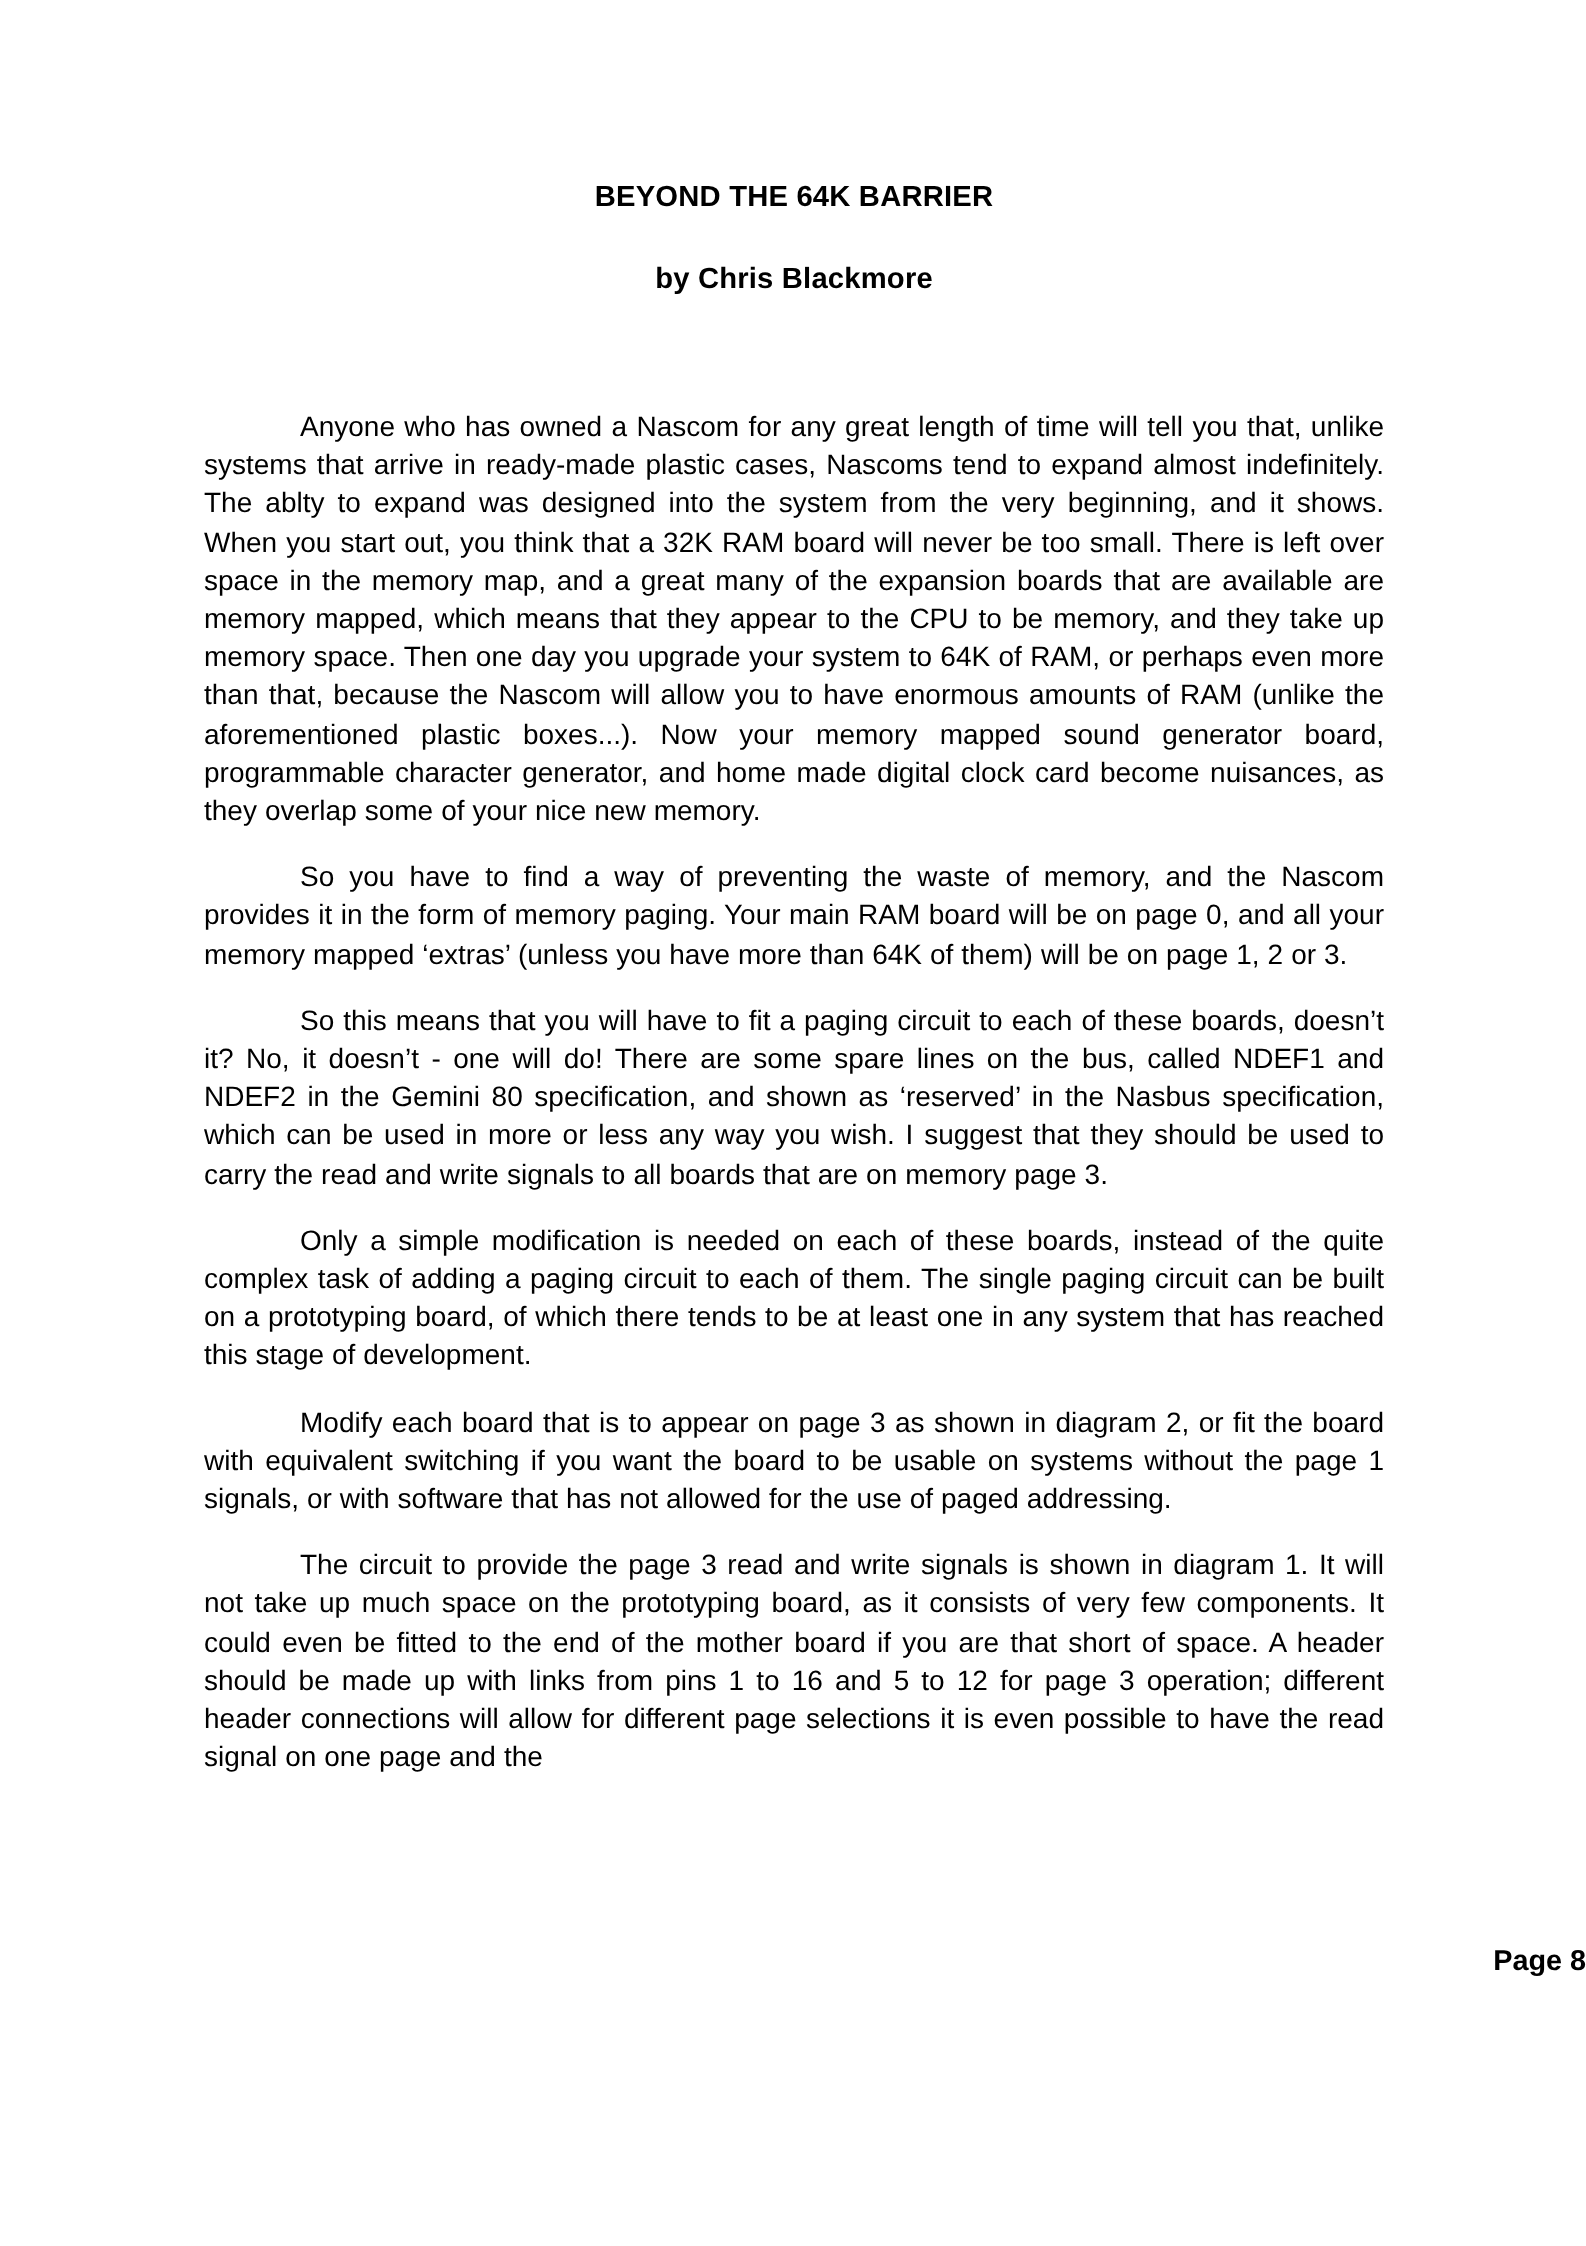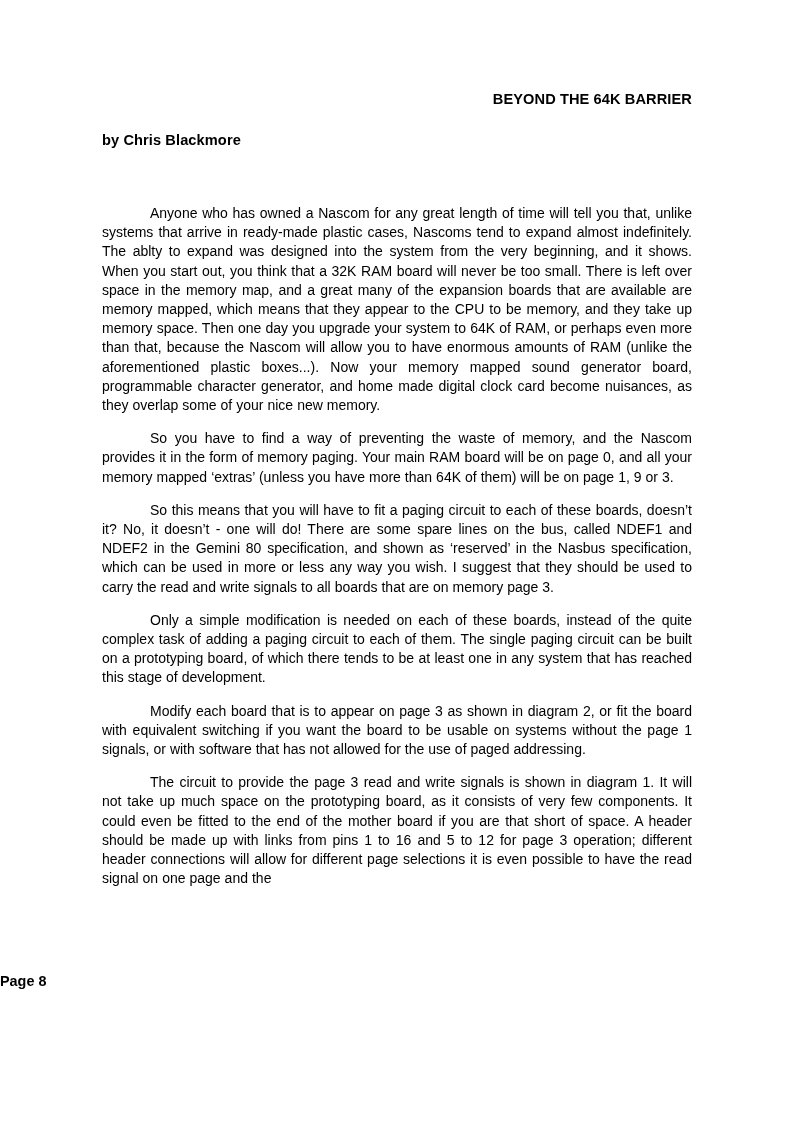--- a/index.html
+++ b/index.html
@@ -23,29 +23,30 @@
     position: relative;
     background: #ffffff;
   }
   .content {
     position: absolute;
     left: 102px;
     top: 0;
     width: 590px;
   }
   .doc-title {
-    text-align: right;
+    text-align: center;
     font-weight: bold;
     font-size: 14.6px;
     line-height: 19px;
     margin: 0;
     padding-top: 90px;
     letter-spacing: 0.1px;
   }
   .doc-byline {
+    text-align: center;
     font-weight: bold;
     font-size: 14.6px;
     line-height: 19px;
     margin: 0;
     padding-top: 22px;
     letter-spacing: 0.1px;
   }
   .body-block {
     margin-top: 54px;
   }
@@ -59,40 +60,40 @@
     hyphens: none;
   }
   p.para:last-child {
     margin-bottom: 0;
   }
   .footer {
     position: absolute;
     left: 0;
     top: 972px;
     width: 793px;
-    text-align: left;
+    text-align: right;
     font-weight: bold;
     font-size: 14.4px;
     line-height: 19px;
   }
 </style>
 </head>
 <body>
 
 <div class="page">
 
   <div class="content">
 
     <h1 class="doc-title">BEYOND THE 64K BARRIER</h1>
 
     <h2 class="doc-byline">by Chris Blackmore</h2>
 
     <div class="body-block">
       <p class="para">Anyone who has owned a Nascom for any great  length of time will tell you that, unlike  systems  that  arrive  in ready-made plastic cases,  Nascoms  tend  to  expand  almost indefinitely.  The ablty to expand was  designed  into  the system from the very beginning,  and  it  shows.   When  you start out, you think that a 32K RAM board will never be  too small.  There is left over space in the memory  map, and a great many of the expansion boards that  are  available  are memory mapped, which  means that they appear to the CPU to be memory, and they take up memory space.  Then  one  day  you upgrade your system to 64K of RAM, or perhaps even more than that, because the Nascom will allow  you  to  have  enormous amounts of RAM (unlike the aforementioned plastic boxes...). Now your memory mapped sound generator  board,  programmable character generator, and home made digital clock card become nuisances, as they overlap some of your nice new memory.</p>
-      <p class="para">So you  have  to  find a  way  of  preventing   the   waste of memory, and the Nascom provides it in  the  form  of  memory paging.  Your main RAM board will be on page 0, and all your memory mapped ‘extras’ (unless you have  more  than  64K of them) will be on page 1, 9 or 3.</p>
+      <p class="para">So you  have  to  find a  way  of  preventing   the   waste of memory, and the Nascom provides it in  the  form  of  memory paging.  Your main RAM board will be on page 0, and all your memory mapped ‘extras’ (unless you have  more  than  64K of them) will be on page 1, 2 or 3.</p>
       <p class="para">So this  means  that  you  will  have  to  fit a  paging  circuit  to  each  of  these boards, doesn’t it?  No, it doesn’t - one will do! There are some spare lines on the bus,  called  NDEF1  and  NDEF2  in  the  Gemini  80  specification,  and  shown  as ‘reserved’ in the Nasbus specification, which can be used in more or less any way you wish.  I suggest that  they  should be used to carry the read and write signals  to all  boards that are on memory page 3.</p>
       <p class="para">Only a simple modification is needed on each  of  these boards, instead of the quite complex task of adding a paging circuit to each of them.  The single paging circuit  can  be built on a prototyping board, of which there tends to be  at least one in any system  that  has  reached  this  stage  of development.</p>
       <p class="para">Modify each board that is to appear on page 3 as  shown in diagram 2, or fit the board with equivalent switching  if you want the board to be usable on systems without  the  page  1  signals,  or  with  software  that  has  not  allowed  for  the  use  of paged  addressing.</p>
       <p class="para">The circuit to provide the page 3 read and write signals is shown in diagram 1.  It will  not  take  up  much space on the prototyping board, as it consists of  very few components. It could  even  be  fitted  to  the  end  of  the  mother  board if you are that short of space.  A  header  should  be made up with links from pins 1 to 16 and 5 to 12 for page  3 operation;  different  header  connections  will  allow  for different page selections it is even possible to have  the  read  signal  on  one  page  and  the</p>
     </div>
 
   </div>
 
   <div class="footer">Page 8</div>
 

